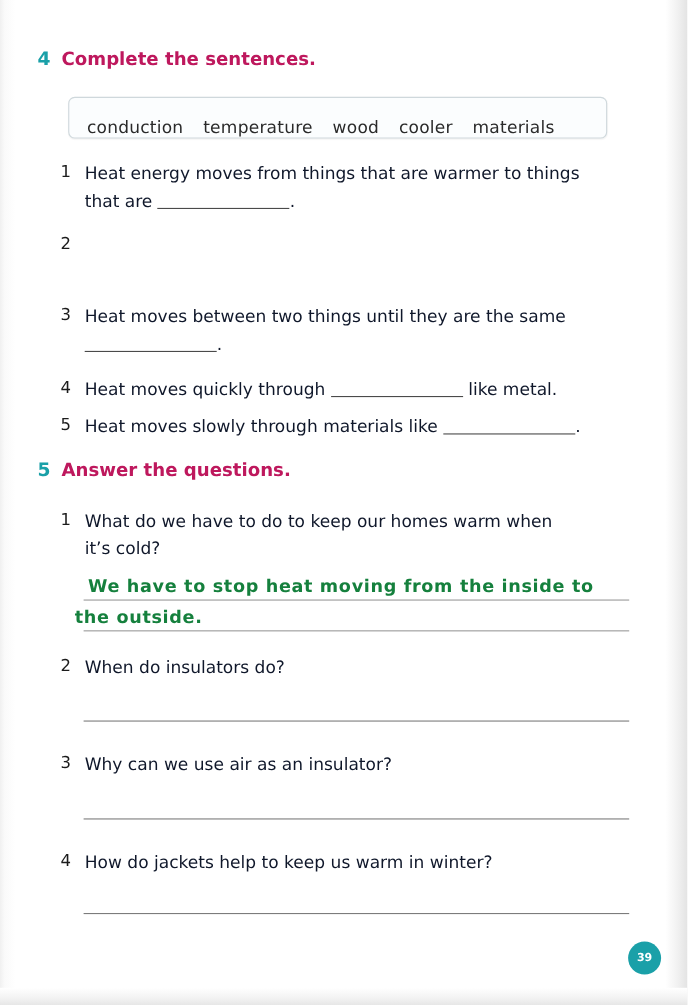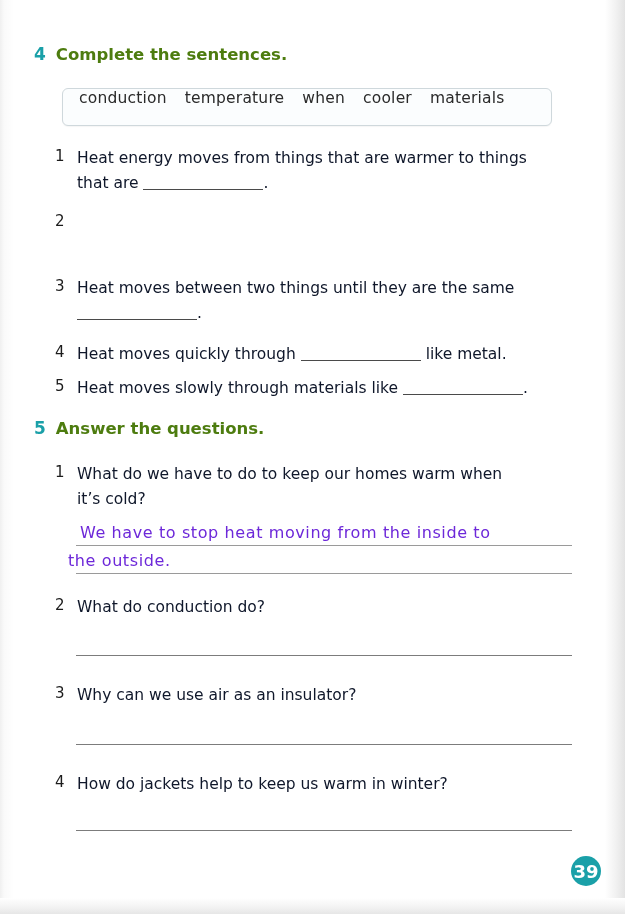--- a/index.html
+++ b/index.html
@@ -56,38 +56,38 @@
     align-items: baseline;
     gap: 10px;
   }
   .ex-num {
     color: #1aa0a8;
     font-weight: bold;
     font-size: 17px;
     font-family: "DejaVu Sans", sans-serif;
   }
   .ex-title {
-    color: #4d7c0f;
+    color: #be185d;
     font-weight: bold;
     font-size: 16.5px;
   }
 
   
   .wordbank {
     position: absolute;
     left: 62px;
     top: 88px;
     width: 490px;
     height: 38px;
     border: 1px solid #cfd8dc;
     border-radius: 6px;
     background: #fbfdfe;
     box-shadow: 0 1px 1px rgba(0,0,0,0.04);
     display: flex;
-    align-items: flex-start;
+    align-items: flex-end;
     gap: 18px;
     padding: 0 16px;
     box-sizing: border-box;
   }
   .wordbank span {
     font-size: 15.5px;
     color: #2a2a2a;
     letter-spacing: 0.2px;
   }
 
@@ -125,37 +125,38 @@
     border-bottom: 1px solid #9a9a9a;
   }
   .rule-dark {
     border-bottom: 1px solid #7c7c7c;
   }
 
   
   .hand {
     position: absolute;
     font-family: "DejaVu Sans", sans-serif;
-    color: #6d28d9;
+    color: #15803d;
     font-size: 16px;
     letter-spacing: 0.6px;
     white-space: nowrap;
+    font-weight: bold;
   }
 
   
   .page-badge {
     position: absolute;
     right: 24px;
     bottom: 28px;
     width: 30px;
     height: 30px;
     border-radius: 50%;
     background: #1aa0a8;
     color: #ffffff;
-    font-size: 18px;
+    font-size: 10px;
     font-weight: bold;
     display: flex;
     align-items: center;
     justify-content: center;
   }
 </style>
 </head>
 <body>
 
 <div class="page">
@@ -166,21 +167,21 @@
   <div class="content">
 
     <div class="ex-head" style="left:34px; top:44px;">
       <span class="ex-num">4</span>
       <span class="ex-title">Complete the sentences.</span>
     </div>
 
     <div class="wordbank">
       <span>conduction</span>
       <span>temperature</span>
-      <span>when</span>
+      <span>wood</span>
       <span>cooler</span>
       <span>materials</span>
     </div>
 
     <div class="q" style="left:55px; top:146px; width:520px;">
       <div class="n">1</div>
       <div class="body">
         <span>Heat energy moves from things that are warmer to things</span><br>
         <span>that are</span>
         <span class="blank b-lg"></span><span>.</span>
@@ -231,21 +232,21 @@
 
     <div class="hand" style="left:80px; top:523px;">We have to stop heat moving from the inside to</div>
     <div class="rule" style="left:76px; top:545px; width:496px;"></div>
 
     <div class="hand" style="left:68px; top:551px;">the outside.</div>
     <div class="rule" style="left:76px; top:573px; width:496px;"></div>
 
     <div class="q" style="left:55px; top:595px; width:520px;">
       <div class="n">2</div>
       <div class="body">
-        <span>What do conduction do?</span>
+        <span>When do insulators do?</span>
       </div>
     </div>
     <div class="rule rule-dark" style="left:76px; top:655px; width:496px;"></div>
 
     <div class="q" style="left:55px; top:683px; width:520px;">
       <div class="n">3</div>
       <div class="body">
         <span>Why can we use air as an insulator?</span>
       </div>
     </div>

